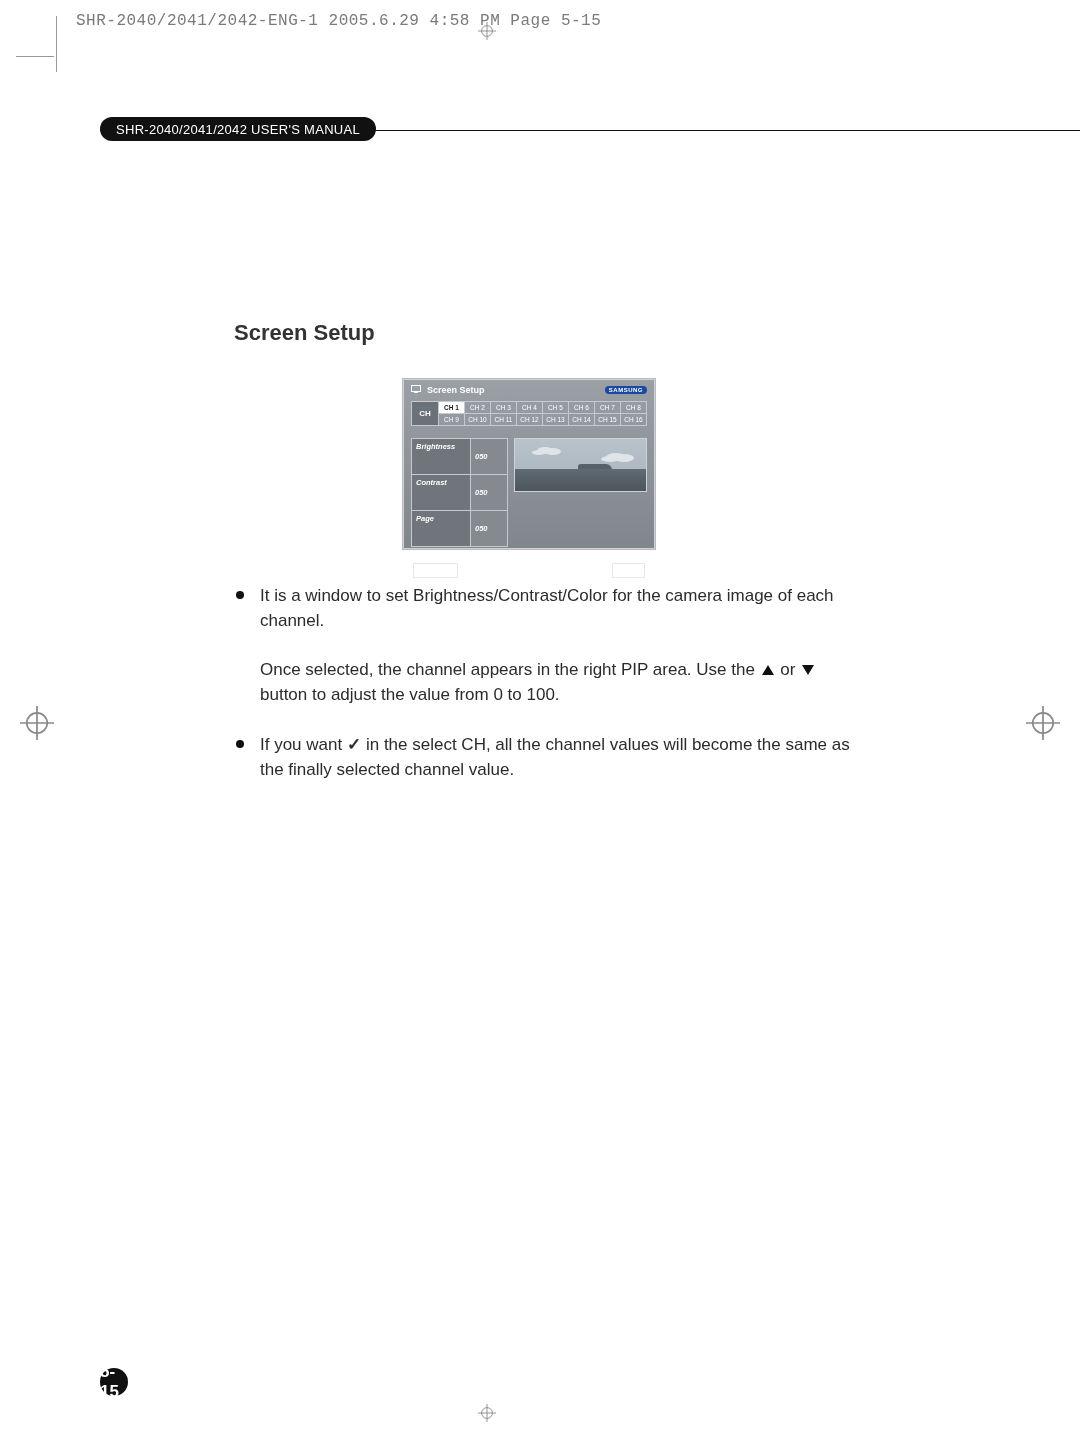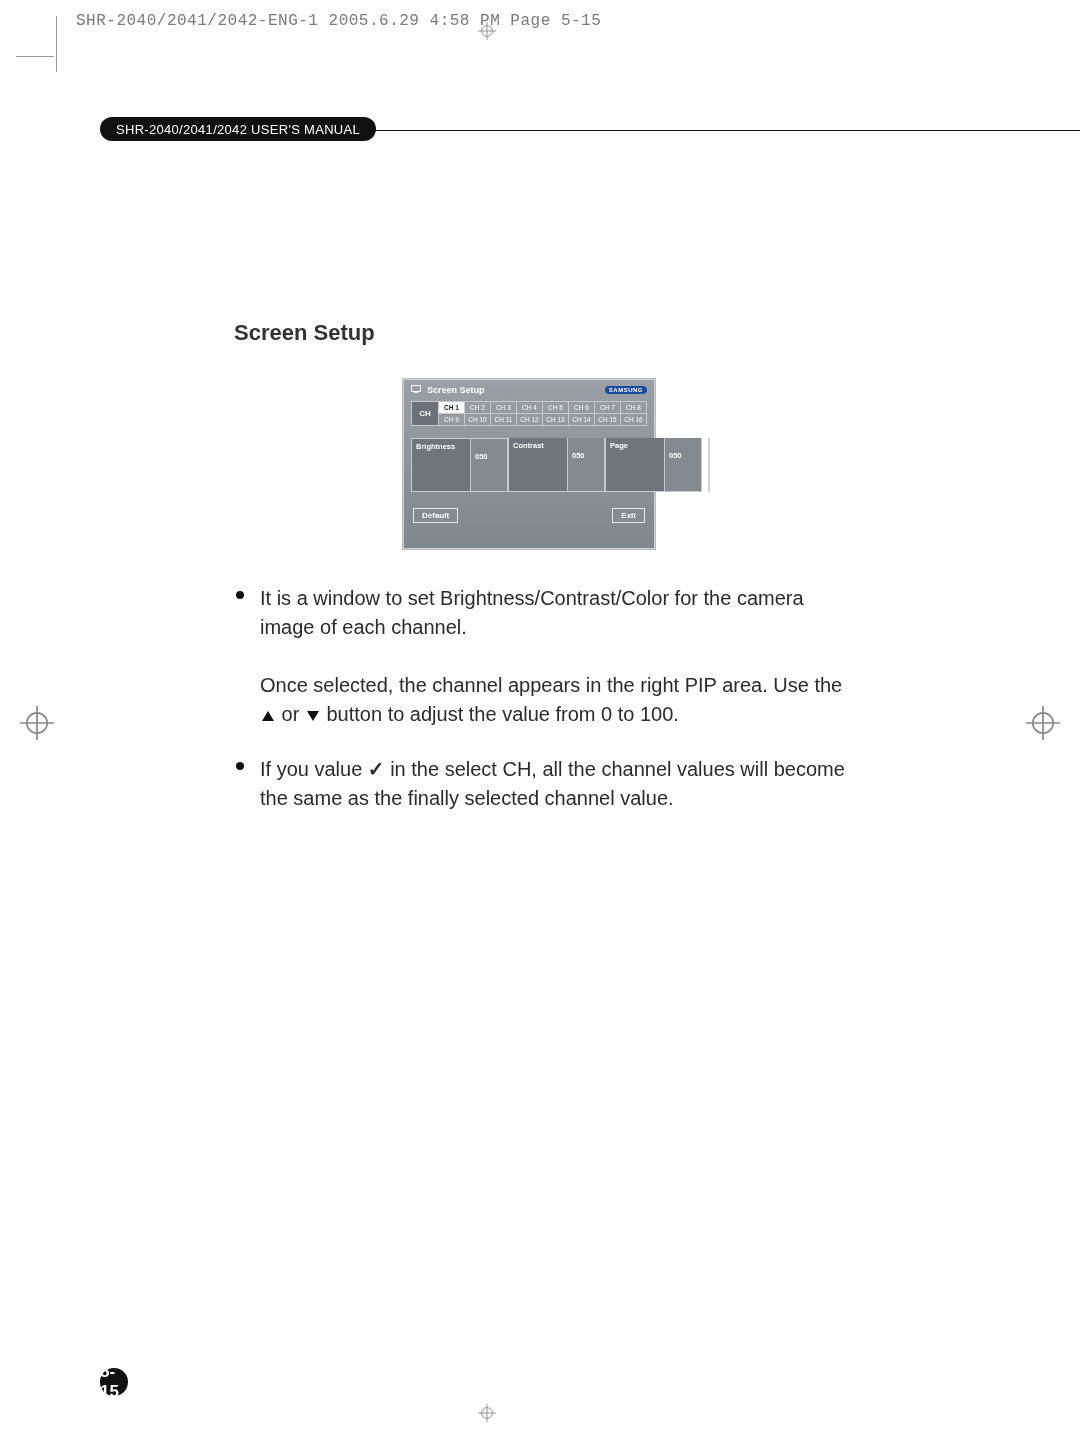--- a/index.html
+++ b/index.html
@@ -103,21 +103,21 @@
   }
   .ch-grid { display:flex; flex-direction:column; flex:1; }
   .ch-row { display:flex; }
   .ch-cell {
     flex:1; text-align:center; font-size:6.5px; padding:2px 0;
     border:1px solid #c7c9cc; border-left:none;
   }
   .ch-row:first-child .ch-cell { border-bottom:none; }
   .ch-cell.sel { background:#fff; color:#222; font-weight:bold; }
   .params { padding:10px 8px 0 8px; display:flex; gap:6px; }
-  .param-table { display:flex; flex-direction:row; }
+  .param-table { display:flex; flex-direction:column;font-style:italic; }
   .param-row { display:flex; }
   .param-k {
     width:50px; font-size:7.5px; font-weight:bold; padding:3px 4px;
     background:#6f757b; border:1px solid #c7c9cc;
   }
   .param-v {
     width:28px; font-size:7.5px; font-weight:bold; padding:13px 4px;
     background:#858a90; border:1px solid #c7c9cc; border-left:none; text-align:left;
   }
   .param-row + .param-row .param-k, .param-row + .param-row .param-v { border-top:none; }
@@ -138,21 +138,21 @@
     width:34px; height:7px; background:#586168; border-radius:3px 6px 0 0; }
   .osd-btn-row {
     display:flex; justify-content:space-between; padding:16px 10px 0 10px;
   }
   .osd-btn {
     font-size:8px; font-weight:bold; padding:2px 8px;
     border:1px solid #e6e8ea; background:transparent; color:#fff;
   }
   .body-text {
     position:absolute; top:584px; left:234px; width:622px;
-    font-size:20px; line-height:1.45; color:#2b2b2b;
+    font-size:17px; line-height:1.45; color:#2b2b2b;
   }
   .body-text ul { list-style:none; padding:0; margin:0; }
   .body-text li { position:relative; padding-left:26px; margin-bottom:26px; }
   .body-text li::before {
     content:""; position:absolute; left:2px; top:7px;
     width:8px; height:8px; background:#111; border-radius:50%;
   }
   .tri-up, .tri-down, .check { display:inline-block; vertical-align:baseline; }
   .tri-up {
     width:0; height:0; border-left:6px solid transparent; border-right:6px solid transparent;
@@ -283,20 +283,20 @@
     <li>
       <span>It is a window to set Brightness/Contrast/Color for the camera image of each channel.</span><br>
       <br>
       <span>Once selected, the channel appears in the right PIP area. Use the </span>
       <span class="tri-up"></span>
       <span> or </span>
       <span class="tri-down"></span>
       <span> button to adjust the value from 0 to 100.</span>
     </li>
     <li>
-      <span>If you value </span>
+      <span>If you want </span>
       <span class="check">✓</span>
       <span> in the select CH, all the channel values will become the same as the finally selected channel value.</span>
     </li>
   </ul>
 </div>
 
 <div class="page-num">5-15</div>
 
 </body></html>

